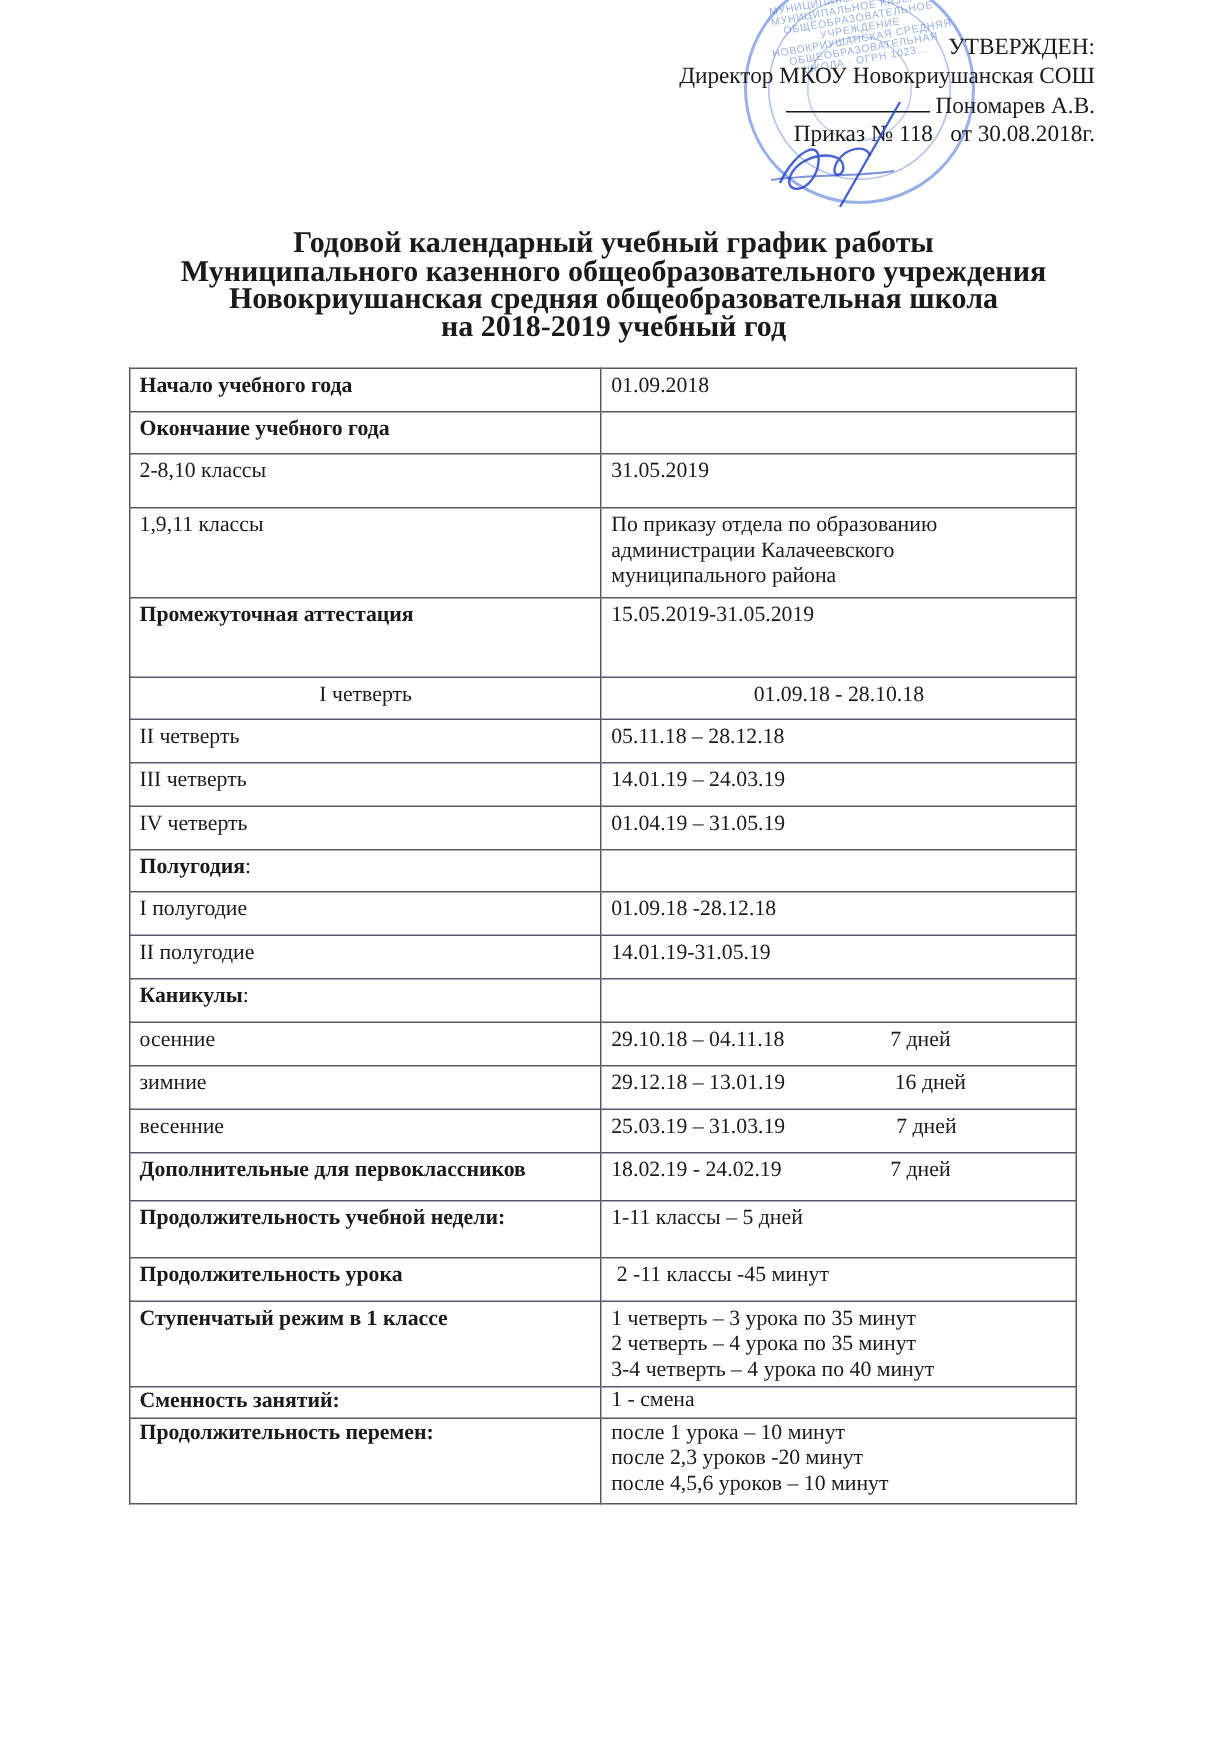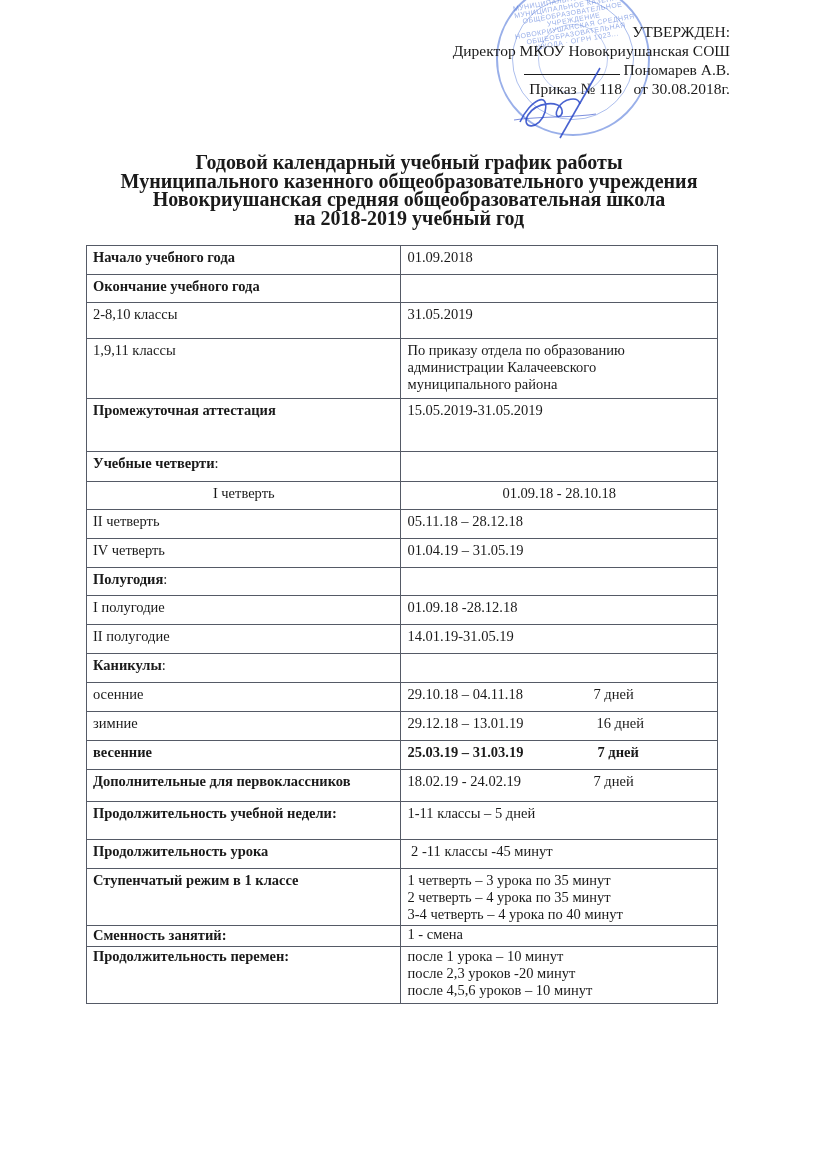--- a/index.html
+++ b/index.html
@@ -158,33 +158,33 @@
       <td class="value">
         <span class="value-line">По приказу отдела по образованию</span>
         <span class="value-line">администрации Калачеевского</span>
         <span class="value-line">муниципального района</span>
       </td>
     </tr>
     <tr style="height:53px;">
       <td class="label bold">Промежуточная аттестация</td>
       <td class="value">15.05.2019-31.05.2019</td>
     </tr>
-    <tr style="height:30px;">
-      <td class="label"><span class="bold">Учебные четверти</span><span>:</span></td>
-      <td class="value"></td>
-    </tr>
     <tr style="height:28px;text-align:center;">
       <td class="label">I четверть</td>
       <td class="value">01.09.18 - 28.10.18</td>
     </tr>
     <tr style="height:29px;">
       <td class="label">II четверть</td>
       <td class="value">05.11.18 – 28.12.18</td>
     </tr>
     <tr style="height:29px;">
+      <td class="label">III четверть</td>
+      <td class="value">14.01.19 – 24.03.19</td>
+    </tr>
+    <tr style="height:29px;">
       <td class="label">IV четверть</td>
       <td class="value">01.04.19 – 31.05.19</td>
     </tr>
     <tr style="height:28px;">
       <td class="label"><span class="bold">Полугодия</span><span>:</span></td>
       <td class="value"></td>
     </tr>
     <tr style="height:29px;">
       <td class="label">I полугодие</td>
       <td class="value">01.09.18 -28.12.18</td>
@@ -198,21 +198,21 @@
       <td class="value"></td>
     </tr>
     <tr style="height:29px;">
       <td class="label">осенние</td>
       <td class="value"><span class="dates">29.10.18 – 04.11.18</span><span class="cnt">7 дней</span></td>
     </tr>
     <tr style="height:29px;">
       <td class="label">зимние</td>
       <td class="value"><span class="dates">29.12.18 – 13.01.19</span><span class="cnt" style="margin-left:3px;">16 дней</span></td>
     </tr>
-    <tr style="height:29px;font-weight:bold;">
+    <tr style="height:29px;">
       <td class="label">весенние</td>
       <td class="value"><span class="dates">25.03.19 – 31.03.19</span><span class="cnt" style="margin-left:4px;">7 дней</span></td>
     </tr>
     <tr style="height:32px;">
       <td class="label bold">Дополнительные для первоклассников</td>
       <td class="value"><span class="dates">18.02.19 - 24.02.19</span><span class="cnt">7 дней</span></td>
     </tr>
     <tr style="height:38px;margin-left:32px;">
       <td class="label bold">Продолжительность учебной недели:</td>
       <td class="value">1-11 классы – 5 дней</td>

